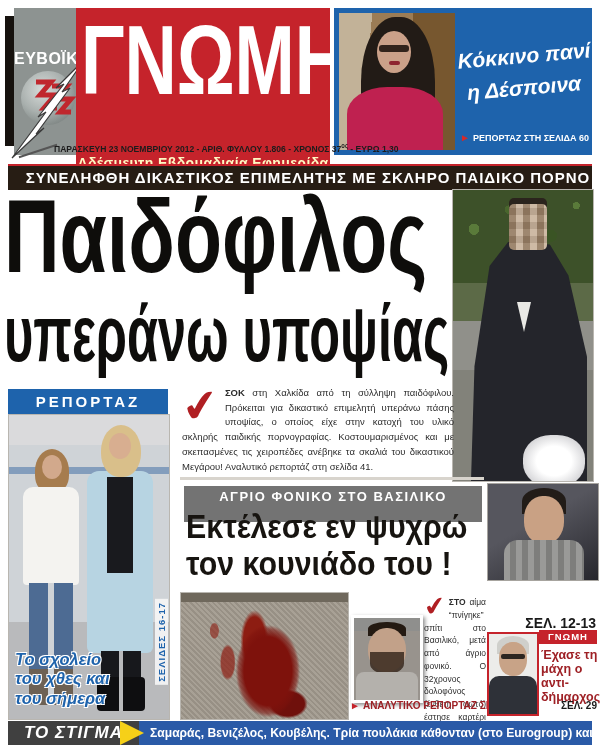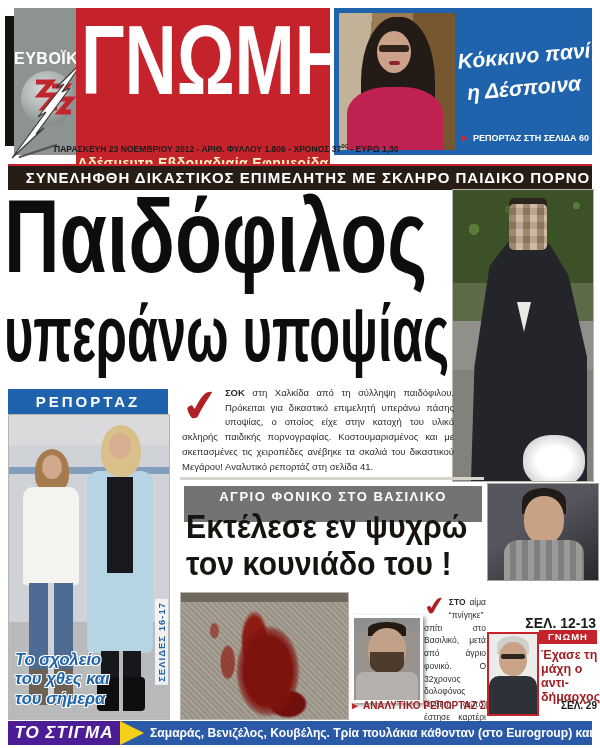--- a/index.html
+++ b/index.html
@@ -156,21 +156,21 @@
   .o-face{left:10px;top:8px;width:28px;height:34px;background:#c8a387;border-radius:46%;}
   .o-glasses{left:12px;top:20px;width:24px;height:5px;background:#2c2520;border-radius:2px;}
   .o-jacket{left:0px;top:42px;width:48px;height:38px;background:#2e3138;border-radius:10px 10px 0 0;}
   .rovies-title{left:541px;top:648px;width:57px;color:#9e2025;font-weight:bold;font-size:12.5px;
                 line-height:1.12;}
   .rovies-pages{left:541px;top:700px;width:56px;text-align:right;color:#1a1a1a;font-weight:bold;
                 font-size:10px;}
 
   
   .stigma-blue{left:8px;top:721px;width:584px;height:24px;background:#2a5aa7;}
-  .stigma-label{left:8px;top:721px;width:112px;height:24px;background:#4c1d95;}
+  .stigma-label{left:8px;top:721px;width:131px;height:24px;background:#404040;}
   .stigma-label span{display:block;text-align:center;color:#fff;font-weight:bold;font-style:italic;
                      font-size:17px;line-height:24px;letter-spacing:1px;}
   .stigma-chevron{left:120px;top:721px;width:24px;height:24px;background:#f6d018;
                   clip-path:polygon(0 0,100% 50%,0 100%);}
   .stigma-text{left:150px;top:721px;width:436px;height:24px;color:#fff;font-weight:bold;
                font-size:12.5px;line-height:24px;text-align:center;white-space:nowrap;
                transform:scaleX(.97);transform-origin:left top;}
 </style>
 </head>
 <body>

